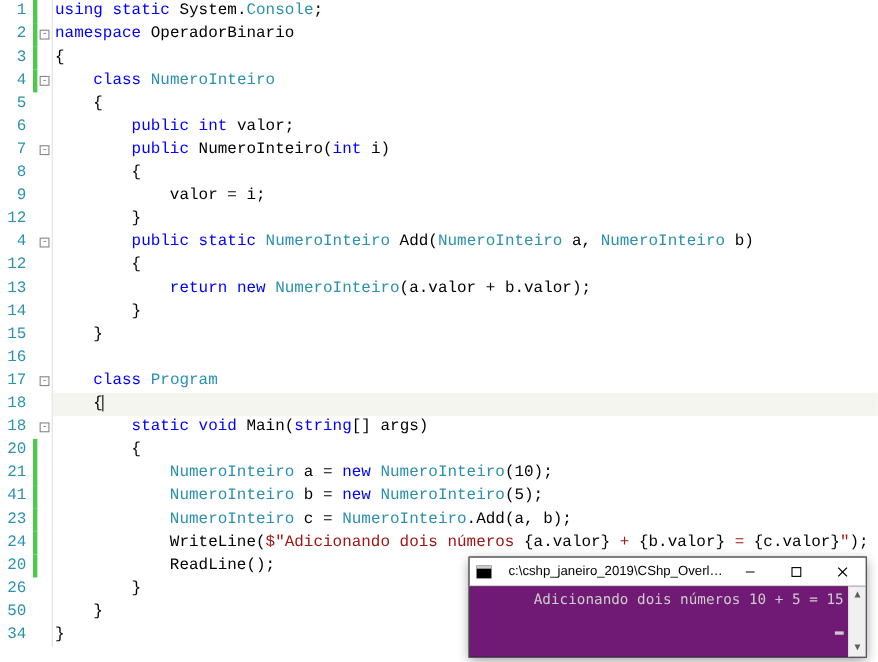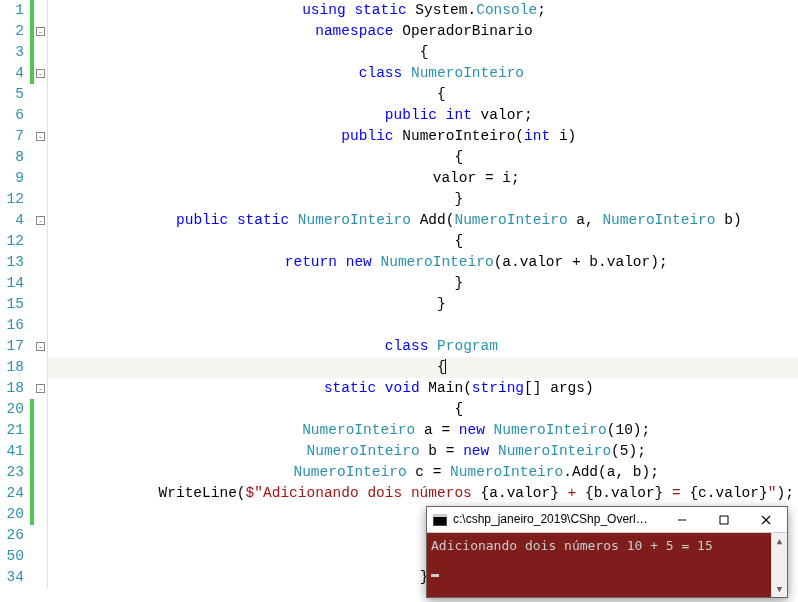--- a/index.html
+++ b/index.html
@@ -55,21 +55,21 @@
     font-size: 8px;
     line-height: 7px;
     text-align: center;
     color: #555;
   }
   .code {
     flex: 1;
     white-space: pre;
     position: relative;
   }
-  .code .row { height: 21px; padding-left: 2px; text-align: center;}
+  .code .row { height: 21px; padding-left: 2px;}
   .code .row.hl-line { background: #f5f5ef; }
   .kw { color: #0000ff; }
   .type { color: #2b91af; }
   .str { color: #A31515; }
   .caret {
     display:inline-block;
     width:1px;
     height:15px;
     background:#000;
     vertical-align: text-top;
@@ -80,20 +80,21 @@
     position: absolute;
     left: 426px;
     top: 506px;
     width: 362px;
     height: 92px;
     background: #000;
     border: 1px solid #666;
     box-shadow: 0 3px 10px rgba(0,0,0,0.4);
     display: flex;
     flex-direction: column;
+    text-align: right;
   }
   .titlebar {
     height: 26px;
     background: #fff;
     border-bottom: 1px solid #ccc;
     display: flex;
     align-items: center;
     font-family: "Segoe UI", Arial, sans-serif;
     font-size: 12px;
     color: #000;
@@ -111,21 +112,21 @@
     padding-right: 4px;
   }
   .titlebar .winbtn {
     width: 42px; height: 26px;
     display: flex; align-items:center; justify-content:center;
     color: #000;
   }
   .console-body {
     flex: 1;
     display: flex;
-    background: #7f1d1d;
+    background: #701a75;
     color: #ccc;
     font-family: Consolas, monospace;
     font-size: 13px;
     padding: 2px 4px;
     position: relative;
   }
   .console-body .out { flex:1; white-space: pre; }
   .console-body .scrollbar {
     width: 16px;
     background: #f0f0f0;

